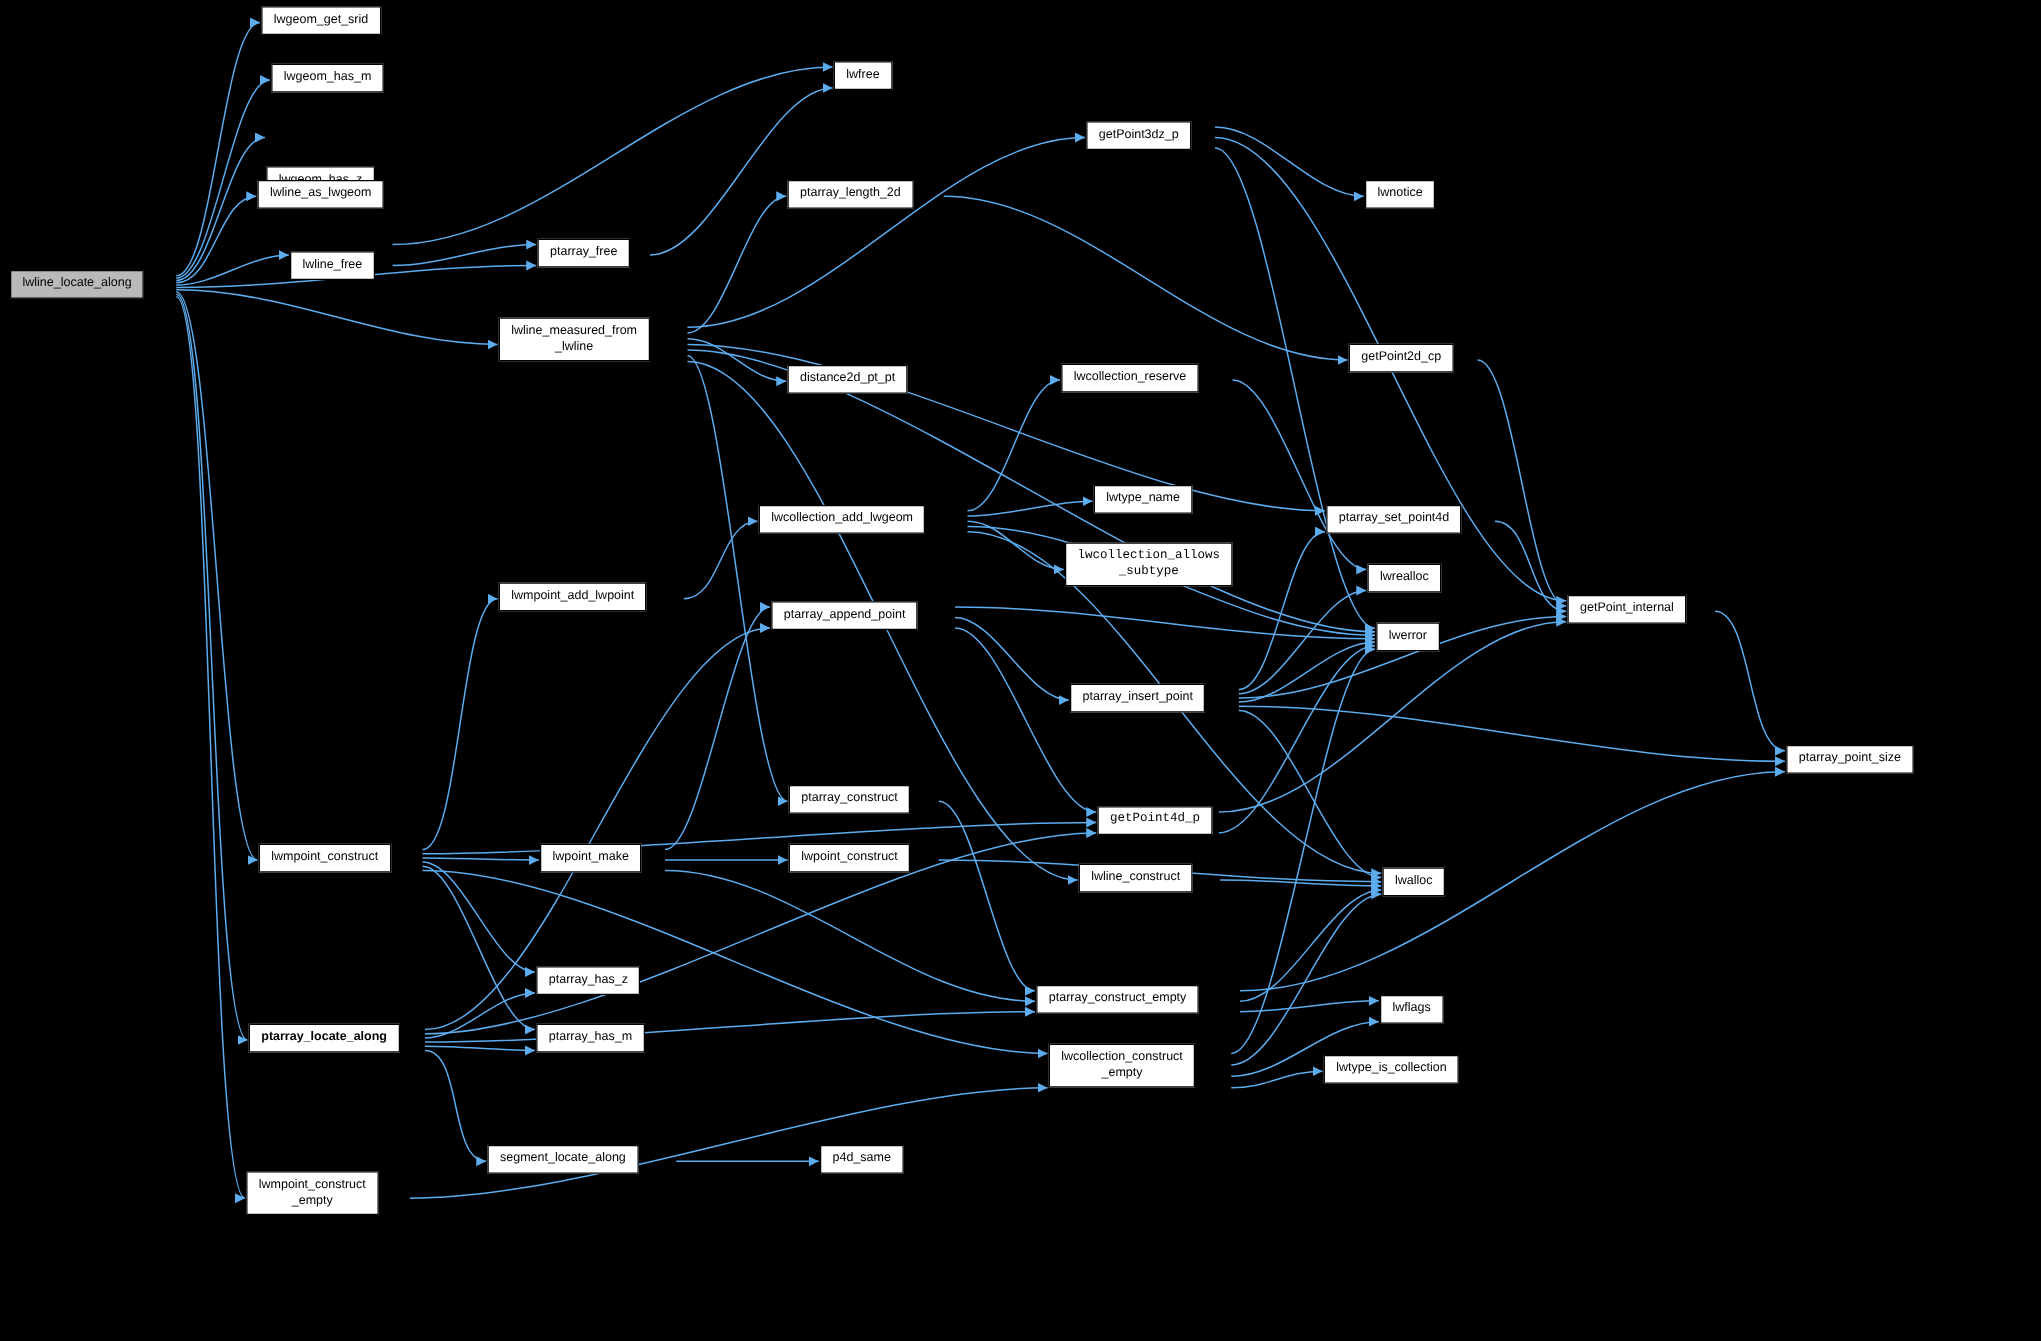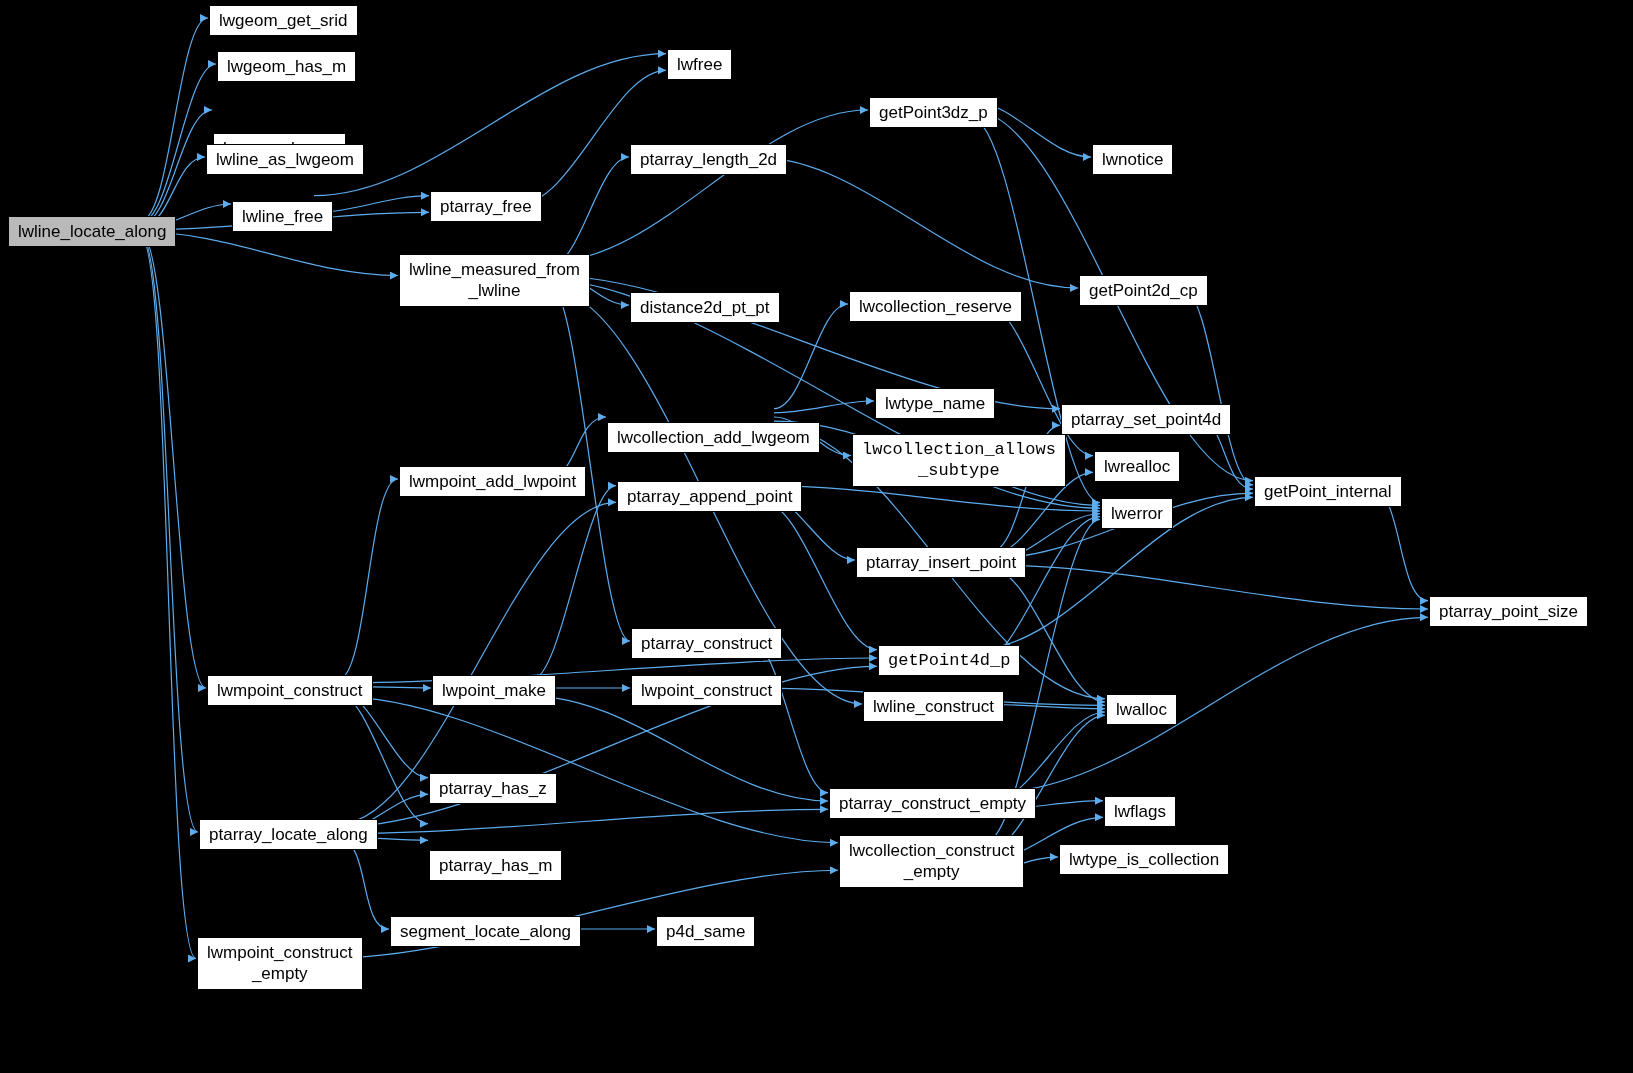--- a/index.html
+++ b/index.html
@@ -10,21 +10,21 @@
   }
   #edges { position: absolute; left: 0; top: 0; }
   .edge { fill: none; stroke: var(--edge-color, #5CACEE); stroke-width: 1.2px; }
   #nodes { position: absolute; left: 0; top: 0; width: 100%; height: 100%; }
   .node {
     position: absolute;
     background: var(--node-fill, #ffffff);
     color: var(--node-text, #000000);
     border: 1px solid var(--node-border, #000000);
     padding: 4px 9px;
-    font-size: 17px;
+    font-size: 10px;
     line-height: 1.25;
     white-space: pre;
     text-align: center;
     cursor: pointer;
   }
   .node.highlight { background: var(--highlight-fill, #b9b9b9); }
 </style>
 </head>
 <body>
 
@@ -118,42 +118,42 @@
       <div class="node" style="left: 430px; top: 191px;">ptarray_free</div>
       <div class="node" style="left: 630px; top: 144px;">ptarray_length_2d</div>
       <div class="node" style="left: 869px; top: 97px;">getPoint3dz_p</div>
       <div class="node" style="left: 1092px; top: 144px;">lwnotice</div>
       <div class="node highlight" style="left: 8px; top: 216px;">lwline_locate_along</div>
       <div class="node" style="left: 399px; top: 254px;">lwline_measured_from
 _lwline</div>
       <div class="node" style="left: 630px; top: 292px;">distance2d_pt_pt</div>
       <div class="node" style="left: 1079px; top: 275px;">getPoint2d_cp</div>
       <div class="node" style="left: 849px; top: 291px;">lwcollection_reserve</div>
-      <div class="node" style="left: 607px; top: 404px; margin-top: 18px;">lwcollection_add_lwgeom</div>
+      <div class="node" style="left: 607px; top: 404px;">lwcollection_add_lwgeom</div>
       <div class="node" style="left: 875px; top: 388px;">lwtype_name</div>
       <div class="node" style="left: 852px; top: 434px; font-family: Liberation Mono, monospace;">lwcollection_allows
 _subtype</div>
       <div class="node" style="left: 1061px; top: 404px;">ptarray_set_point4d</div>
       <div class="node" style="left: 1094px; top: 451px;">lwrealloc</div>
       <div class="node" style="left: 399px; top: 466px;">lwmpoint_add_lwpoint</div>
       <div class="node" style="left: 617px; top: 481px;">ptarray_append_point</div>
       <div class="node" style="left: 1101px; top: 498px;">lwerror</div>
       <div class="node" style="left: 1254px; top: 476px;">getPoint_internal</div>
       <div class="node" style="left: 856px; top: 547px;">ptarray_insert_point</div>
       <div class="node" style="left: 1429px; top: 596px;">ptarray_point_size</div>
       <div class="node" style="left: 631px; top: 628px;">ptarray_construct</div>
       <div class="node" style="left: 878px; top: 645px; font-family: Liberation Mono, monospace;">getPoint4d_p</div>
       <div class="node" style="left: 432px; top: 675px;">lwpoint_make</div>
       <div class="node" style="left: 631px; top: 675px;">lwpoint_construct</div>
       <div class="node" style="left: 863px; top: 691px;">lwline_construct</div>
       <div class="node" style="left: 1106px; top: 694px;">lwalloc</div>
       <div class="node" style="left: 207px; top: 675px;">lwmpoint_construct</div>
       <div class="node" style="left: 429px; top: 773px;">ptarray_has_z</div>
-      <div class="node" style="left: 199px; top: 819px;">ptarray_locate_along</div>
-      <div class="node" style="left: 429px; top: 850px;">ptarray_has_m</div>
+      <div class="node" style="left: 199px; top: 819px; font-weight: bold;">ptarray_locate_along</div>
+      <div class="node" style="left: 429px; top: 819px;">ptarray_has_m</div>
       <div class="node" style="left: 829px; top: 788px;">ptarray_construct_empty</div>
       <div class="node" style="left: 1104px; top: 796px;">lwflags</div>
       <div class="node" style="left: 839px; top: 835px;">lwcollection_construct
 _empty</div>
       <div class="node" style="left: 1059px; top: 844px; text-align: right;">lwtype_is_collection</div>
       <div class="node" style="left: 390px; top: 916px;">segment_locate_along</div>
       <div class="node" style="left: 656px; top: 916px;">p4d_same</div>
       <div class="node" style="left: 197px; top: 937px;">lwmpoint_construct
 _empty</div>
     </div>

